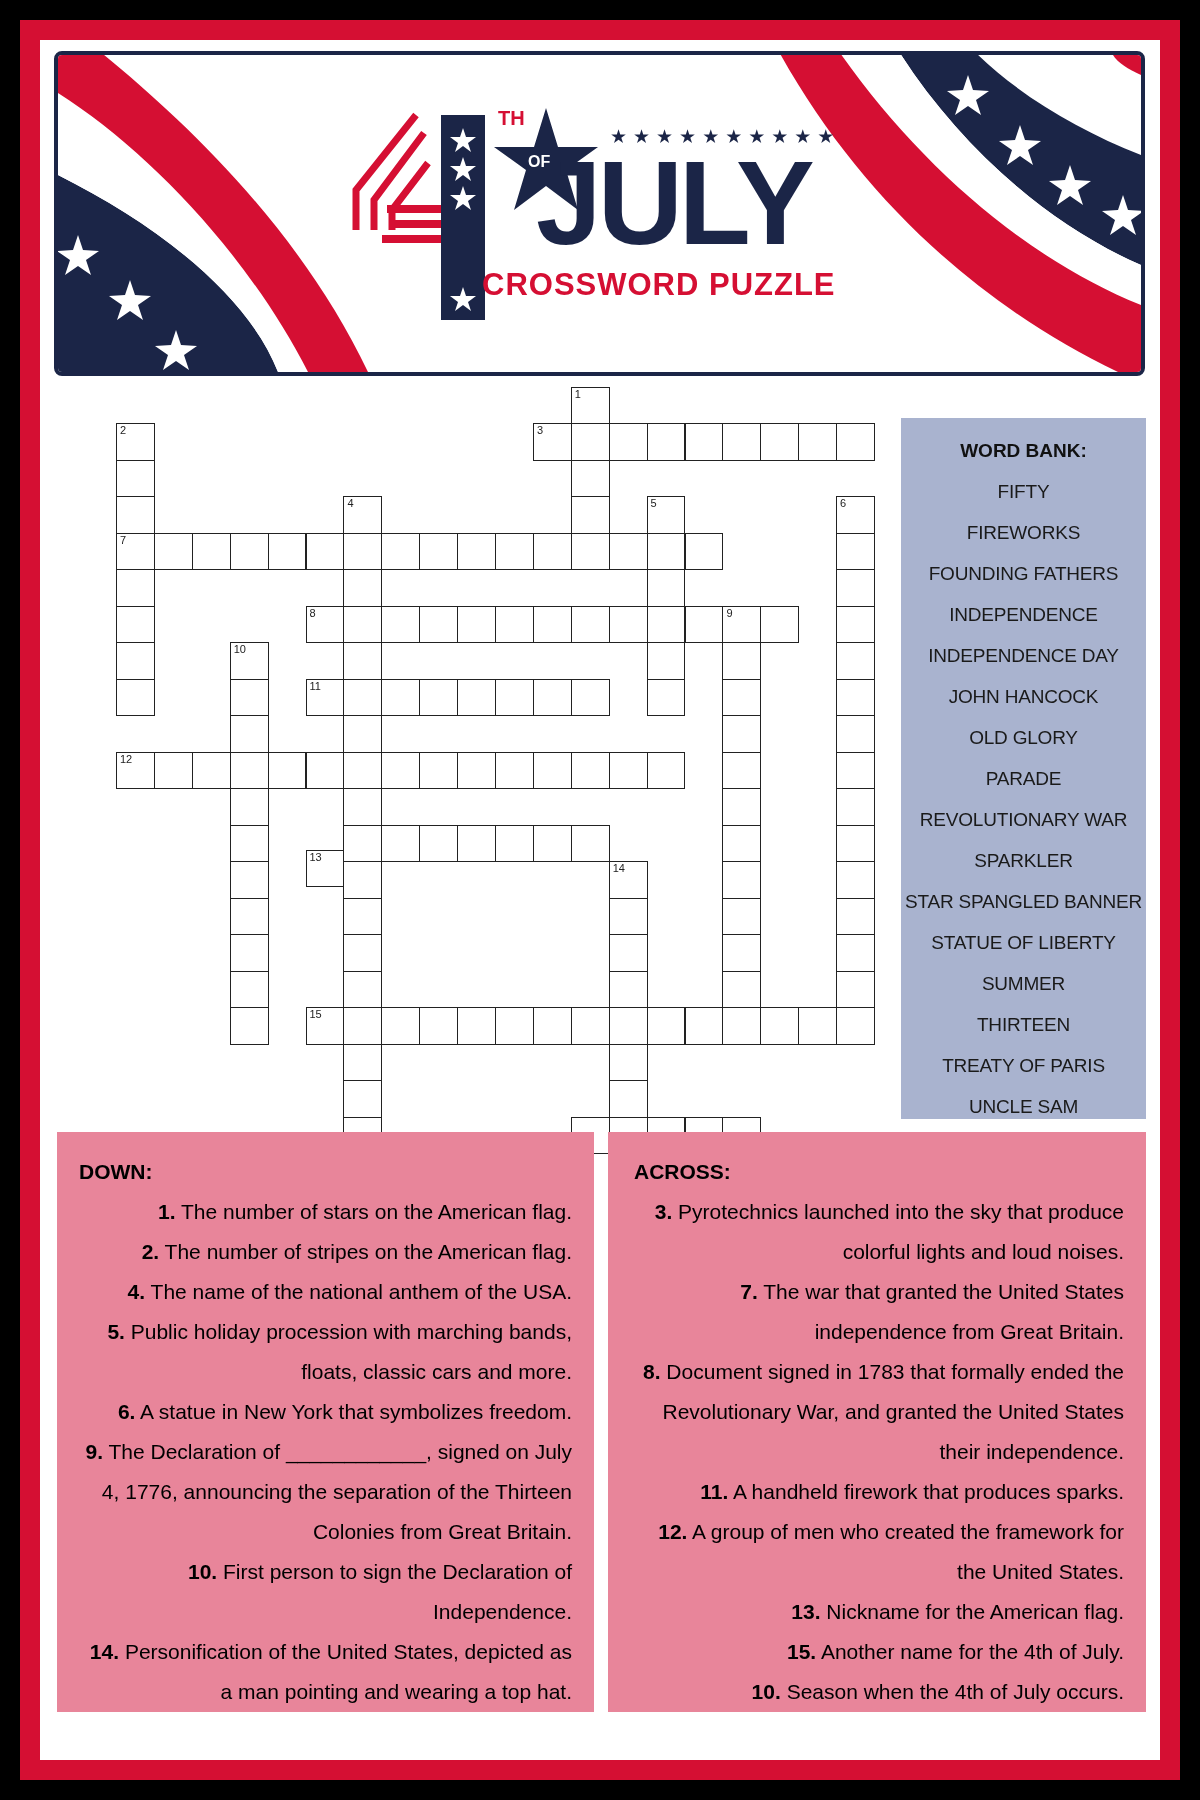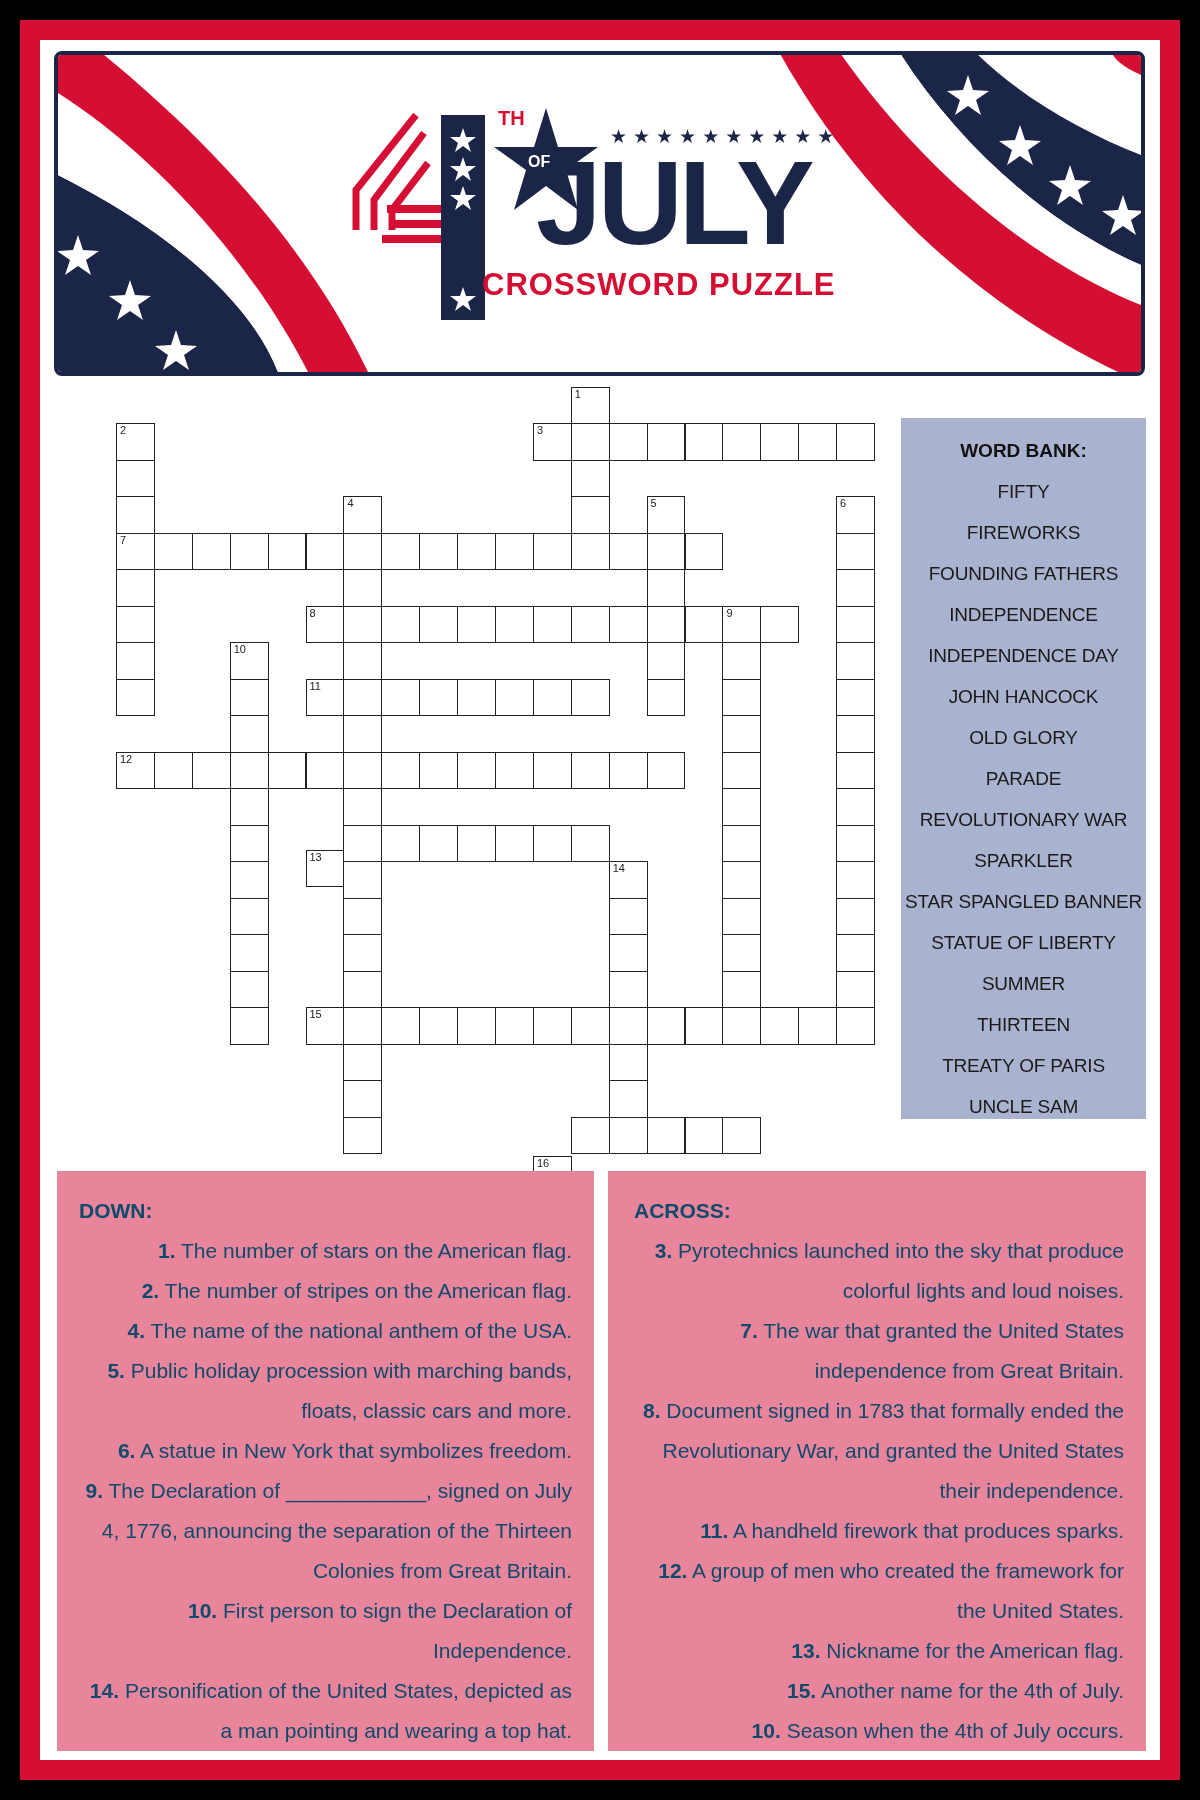--- a/index.html
+++ b/index.html
@@ -15,21 +15,21 @@
   .grid { position: absolute; left: 0; top: 0; }
   .cell { position: absolute; width: 38.9px; height: 37.5px; border: 1.5px solid #222; background: #fff; }
   .cell-num { position: absolute; left: 3px; top: 1px; font-size: 11px; color: #222;
               font-family: "Liberation Sans", sans-serif; line-height: 1; }
 
   .word-bank { position: absolute; left: 901px; top: 418px; width: 245px; height: 701px;
                background: #a9b3cf; text-align: center; padding-top: 12px; }
   .wb-title { font-weight: bold; font-size: 19px; color: #111; height: 41px; line-height: 41px; }
   .wb-item { font-size: 19px; color: #1a1a1a; height: 41px; line-height: 41px; white-space: nowrap; letter-spacing: -0.2px; }
 
-  .clue-panel { position: absolute; top: 1171px; height: 580px; background: #e8859a; padding: 20px 22px 0 22px; color: #0c4a6e; }
+  .clue-panel { position: absolute; top: 1132px; height: 580px; background: #e8859a; padding: 20px 22px 0 22px; color: #000000; }
   .down-panel { left: 57px; width: 537px; }
   .across-panel { left: 608px; width: 538px; padding-left: 26px; }
   .clue-title { font-weight: bold; font-size: 21px; height: 40px; line-height: 40px; }
   .clue { font-size: 21px; line-height: 40px; text-align: right; }
   .clue b { font-weight: bold; }
 </style>
 </head>
 <body>
 
 <div class="frame-red"></div>

